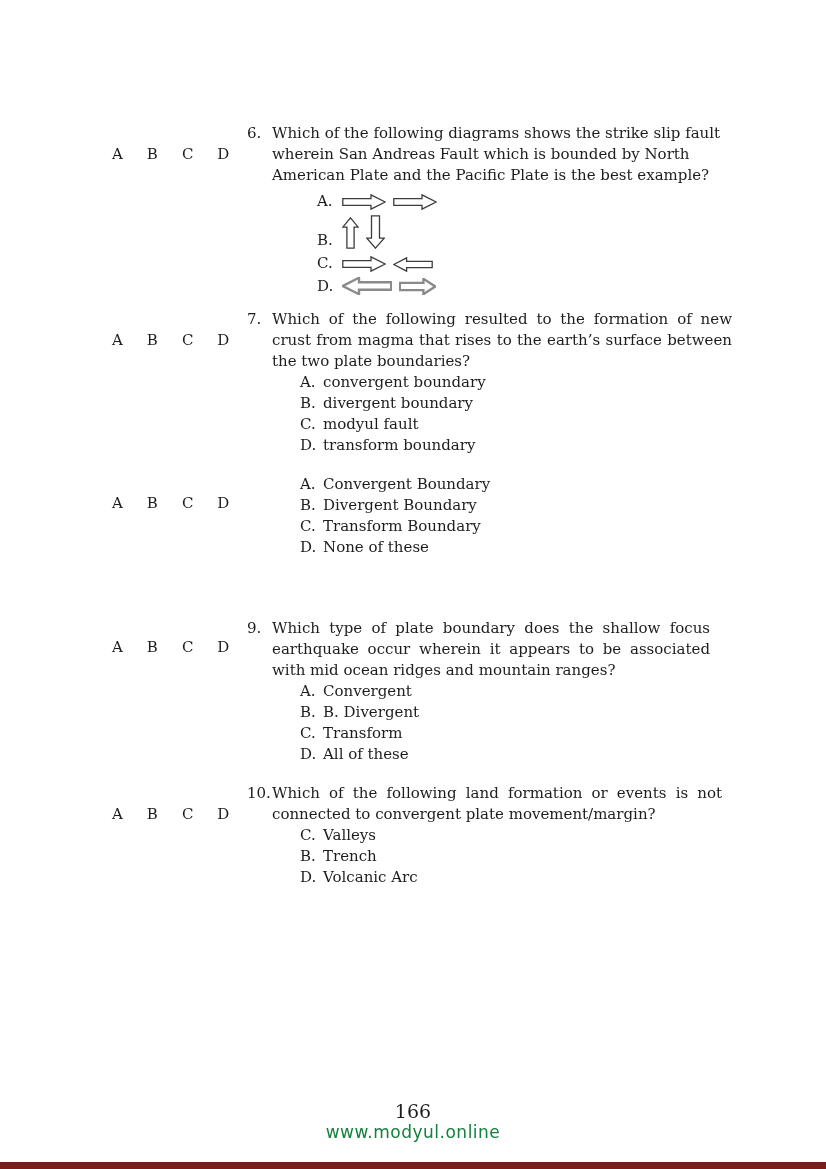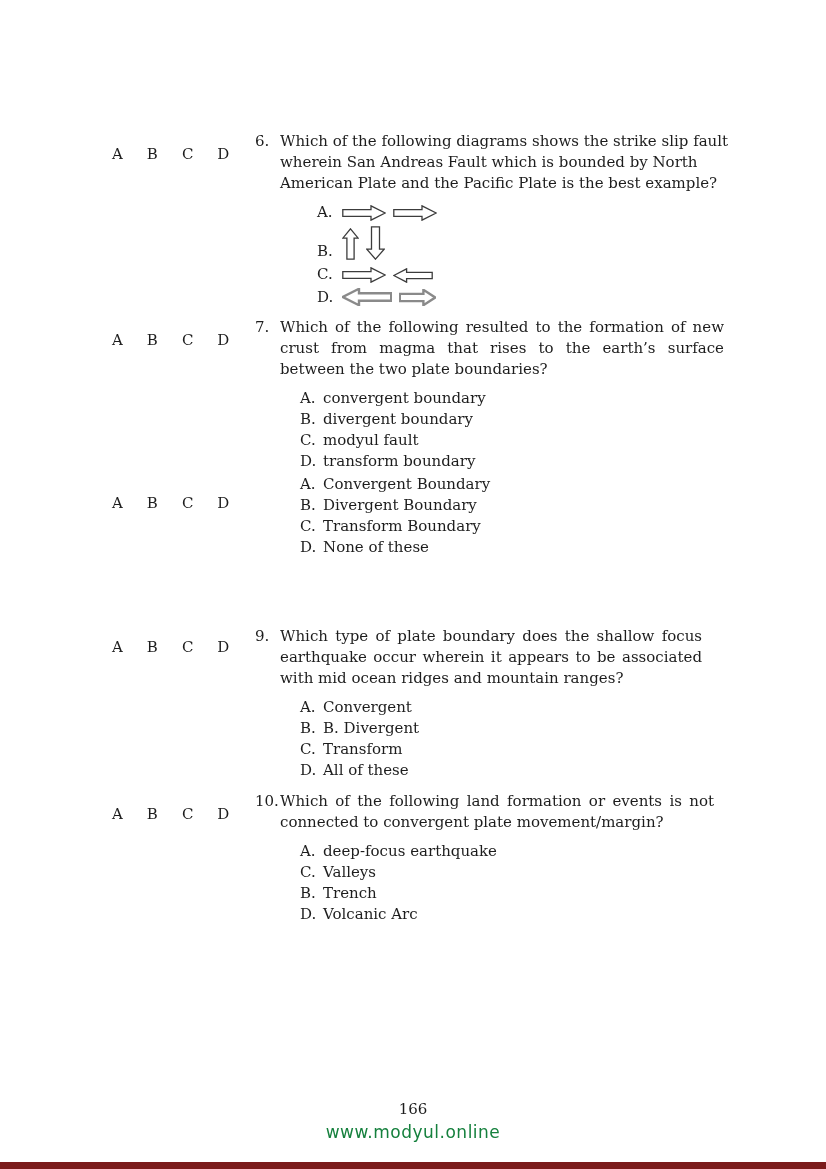--- a/index.html
+++ b/index.html
@@ -2,38 +2,38 @@
 <html><head>
 <meta charset="utf-8">
 <style>
   html,body{margin:0;padding:0;}
   body{
     width:826px;height:1169px;position:relative;background:#ffffff;
     font-family:"DejaVu Serif","Liberation Serif",serif;
     color:#1d1d1d;overflow:hidden;
   }
   .question{position:absolute;left:247px;font-size:15px;line-height:21px;}
-  .q-para{margin:8px;padding-left:25px;text-indent:-25px;text-align:justify;}
+  .q-para{margin:0;padding-left:25px;text-indent:-25px;text-align:justify;}
   .q-para.no-justify{text-align:left;}
   .q-num{display:inline-block;width:25px;text-indent:0;}
   .options{margin-top:0;}
   .option-row{margin-left:53px;line-height:21px;}
   .opt-letter{display:inline-block;width:23px;}
   .abcd-row{position:absolute;left:112px;display:flex;gap:24px;
     font-size:15px;line-height:16px;}
   .abcd-row span{display:inline-block;text-align:center;}
   .diagram-option-row{display:flex;align-items:flex-end;gap:7px;margin-left:70px;}
   .diagram-option-row .opt-letter{width:auto;margin-right:2px;}
   .diagram-option-row svg{display:block;margin-bottom:2px;}
   .row-a{margin-top:5px;}
   .row-b{margin-top:3px;}
   .row-c{margin-top:2px;}
   .row-d{margin-top:2px;}
   .page-number{position:absolute;left:0;top:1100px;width:100%;
-    text-align:center;font-size:15px;}
+    text-align:center;font-size:19px;}
   .watermark{position:absolute;left:0;top:1122px;width:100%;text-align:center;
     font-family:"DejaVu Sans","Liberation Sans",sans-serif;
     font-size:17px;letter-spacing:0.5px;}
   .footer-bar{position:absolute;left:0;bottom:0;width:100%;height:7px;}
   
   #q6{top:123px;width:460px;}  #q6 .q-para{max-width:460px;width:460px;}
   #q7{top:309px;width:485px;}
   #q8{top:474px;width:470px;}
   #q9{top:618px;width:463px;}
   #q10{top:783px;width:475px;}
@@ -141,21 +141,20 @@
     <div class="option-row"><span class="opt-letter">A.</span><span>Convergent</span></div>
     <div class="option-row"><span class="opt-letter">B.</span><span>B. Divergent</span></div>
     <div class="option-row"><span class="opt-letter">C.</span><span>Transform</span></div>
     <div class="option-row"><span class="opt-letter">D.</span><span>All of these</span></div>
   </div>
 </div>
 
 <div class="question" id="q10">
   <p class="q-para"><span class="q-num">10.</span><span>Which of the following land formation or events is not connected to convergent plate movement/margin?</span></p>
   <div class="options">
-    <div class="option-row"><span class="opt-letter">A.</span><span>deep-focus earthquake</span></div>
     <div class="option-row"><span class="opt-letter">C.</span><span>Valleys</span></div>
     <div class="option-row"><span class="opt-letter">B.</span><span>Trench</span></div>
     <div class="option-row"><span class="opt-letter">D.</span><span>Volcanic Arc</span></div>
   </div>
 </div>
 
 <div class="page-number">166</div>
 <div class="watermark" style="color: #15803d;">www.modyul.online</div>
 <div class="footer-bar" style="background: rgb(123, 27, 27);"></div>
 

